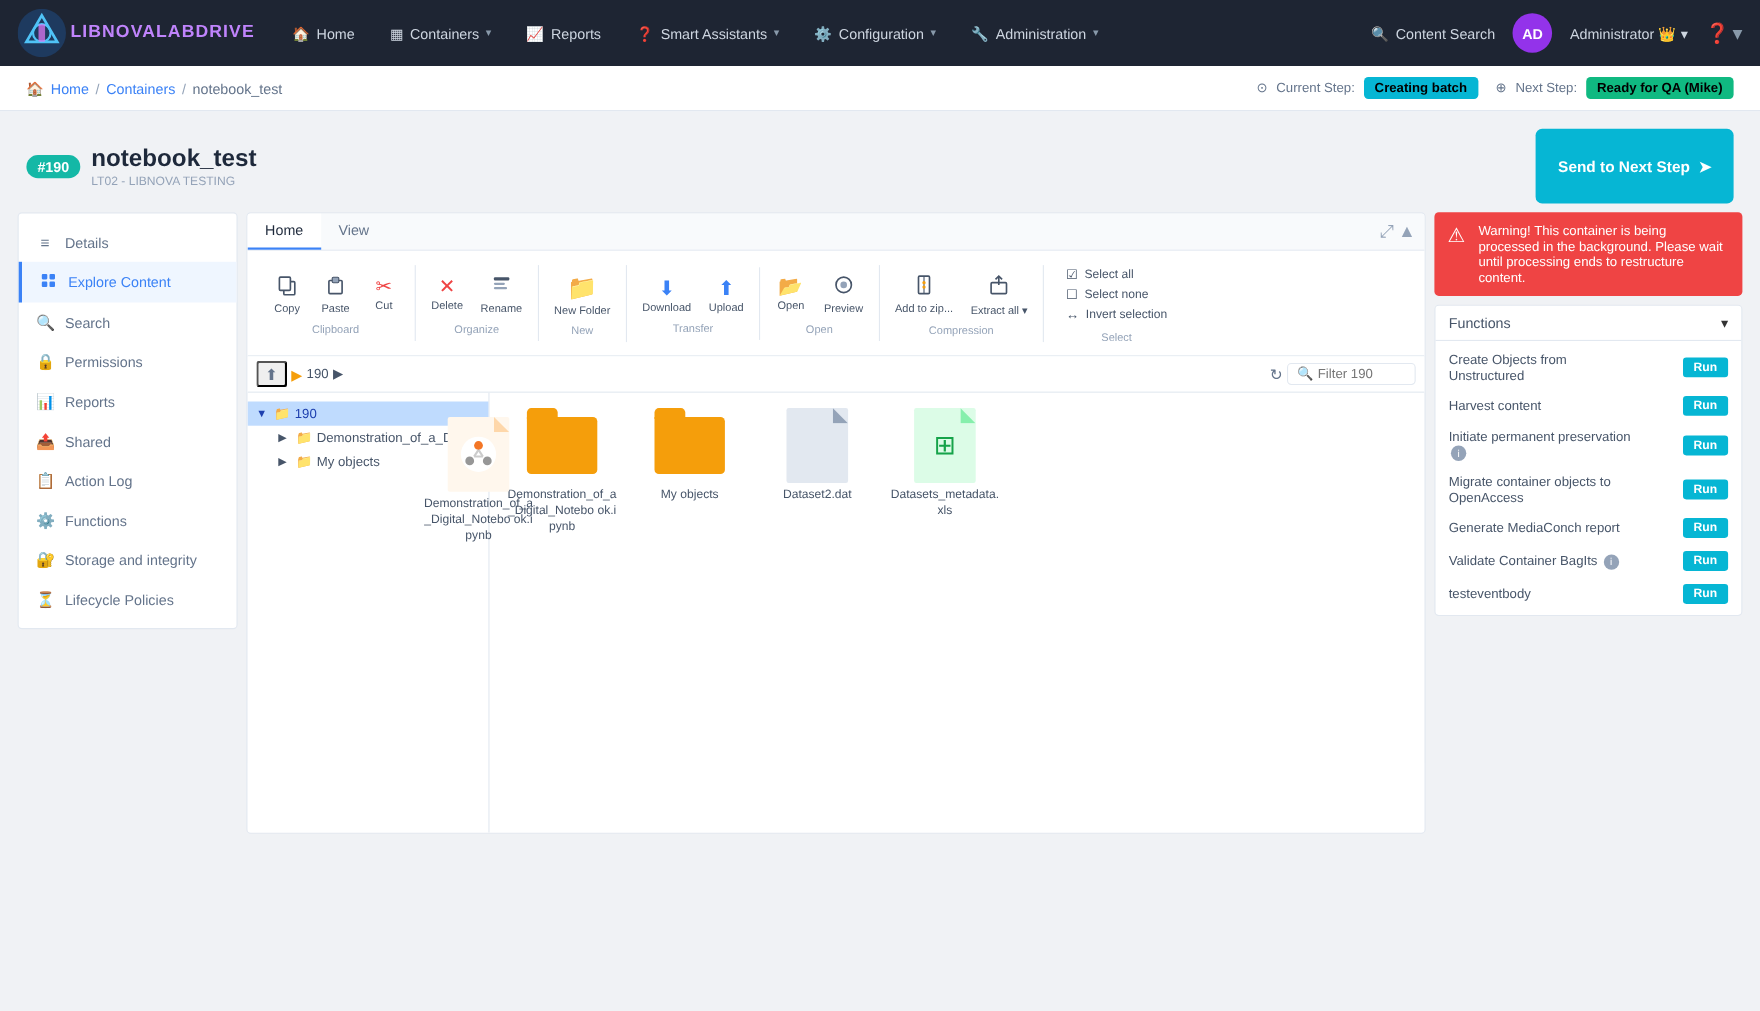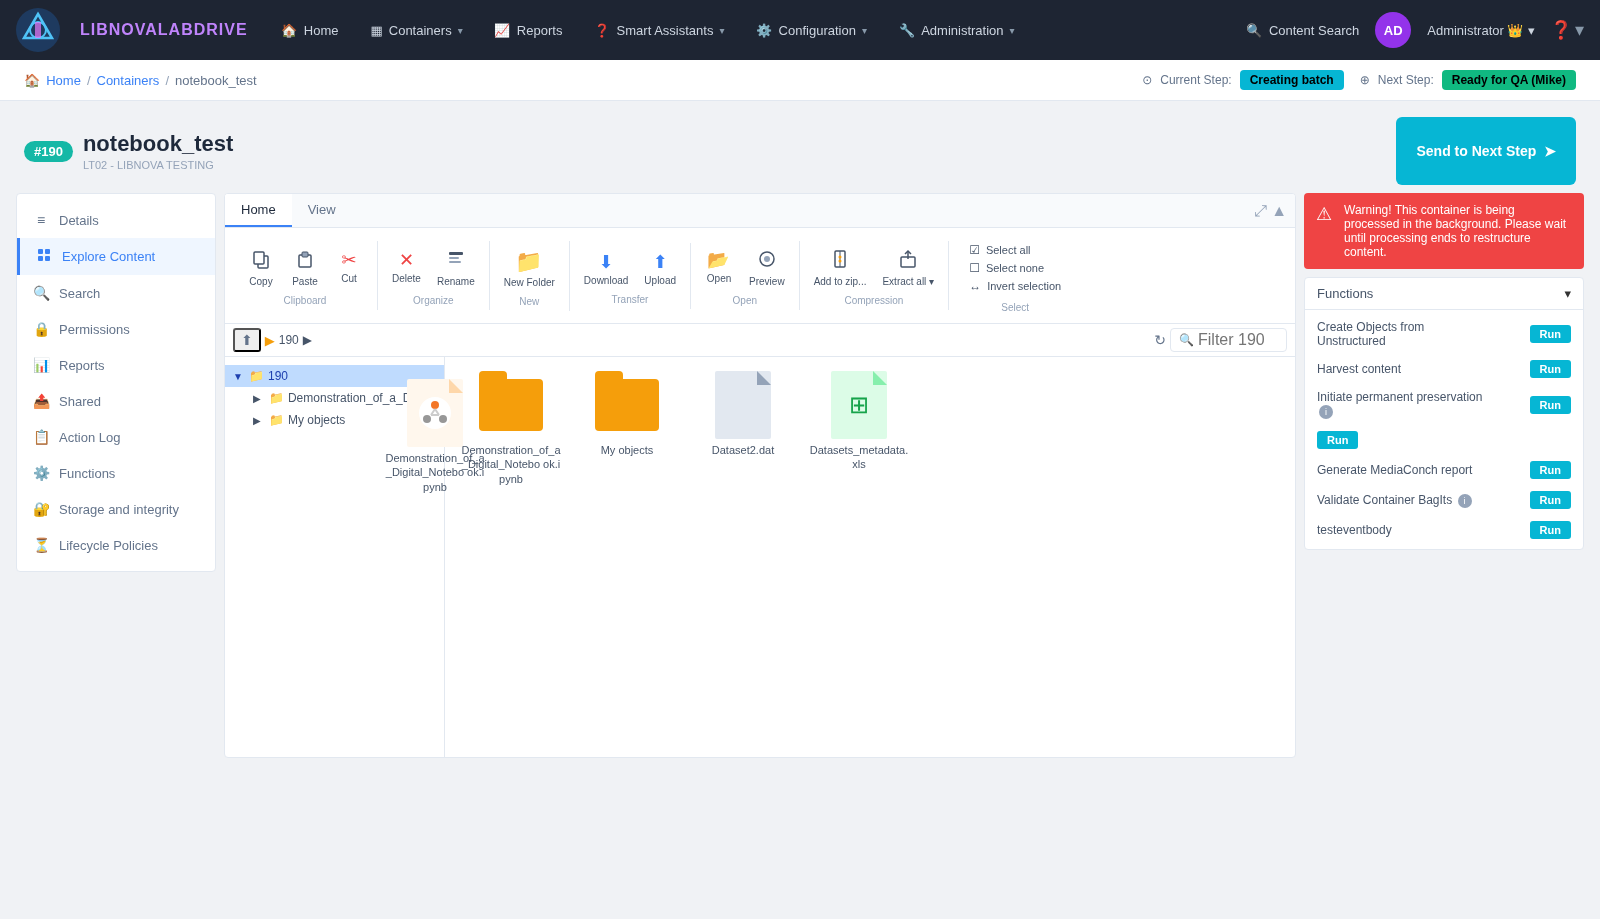--- a/index.html
+++ b/index.html
@@ -10,21 +10,21 @@
       background: #1e2533;
       height: 60px;
       display: flex;
       align-items: center;
       padding: 0 16px;
       gap: 0;
     }
     .logo-area {
       display: flex;
       align-items: center;
-      gap: 20px;
+      gap: 4px;
       margin-right: 20px;
     }
     .logo-icon {
       width: 44px;
       height: 44px;
     }
     .logo-text {
       color: white;
       font-size: 16px;
       font-weight: bold;
@@ -281,21 +281,21 @@
       flex: 1; display: flex; align-items: center; gap: 4px;
       font-size: 12px; color: #475569;
     }
     .file-filter {
       display: flex; align-items: center;
       border: 1px solid #e2e8f0; border-radius: 4px;
       padding: 2px 8px; gap: 4px; color: #94a3b8;
       font-size: 12px;
     }
     .file-filter input {
-      border: none; outline: none; font-size: 16px; color: #475569;
+      border: none; outline: none; font-size: 12px; color: #475569;
       width: 80px;
     }
     .refresh-btn { font-size: 14px; color: #64748b; cursor: pointer; }
 
     
     .file-body {
       display: flex;
       min-height: 400px;
     }
     .file-tree {
@@ -885,20 +885,21 @@
 
         <div class="function-row">
           <span>
             <span>Initiate permanent preservation</span>
             <span class="info-icon">i</span>
           </span>
           <button class="run-btn">Run</button>
         </div>
 
         <div class="function-row">
+          <span>Migrate container objects to OpenAccess</span>
           <button class="run-btn">Run</button>
         </div>
 
         <div class="function-row">
           <span>Generate MediaConch report</span>
           <button class="run-btn">Run</button>
         </div>
 
         <div class="function-row">
           <span>

